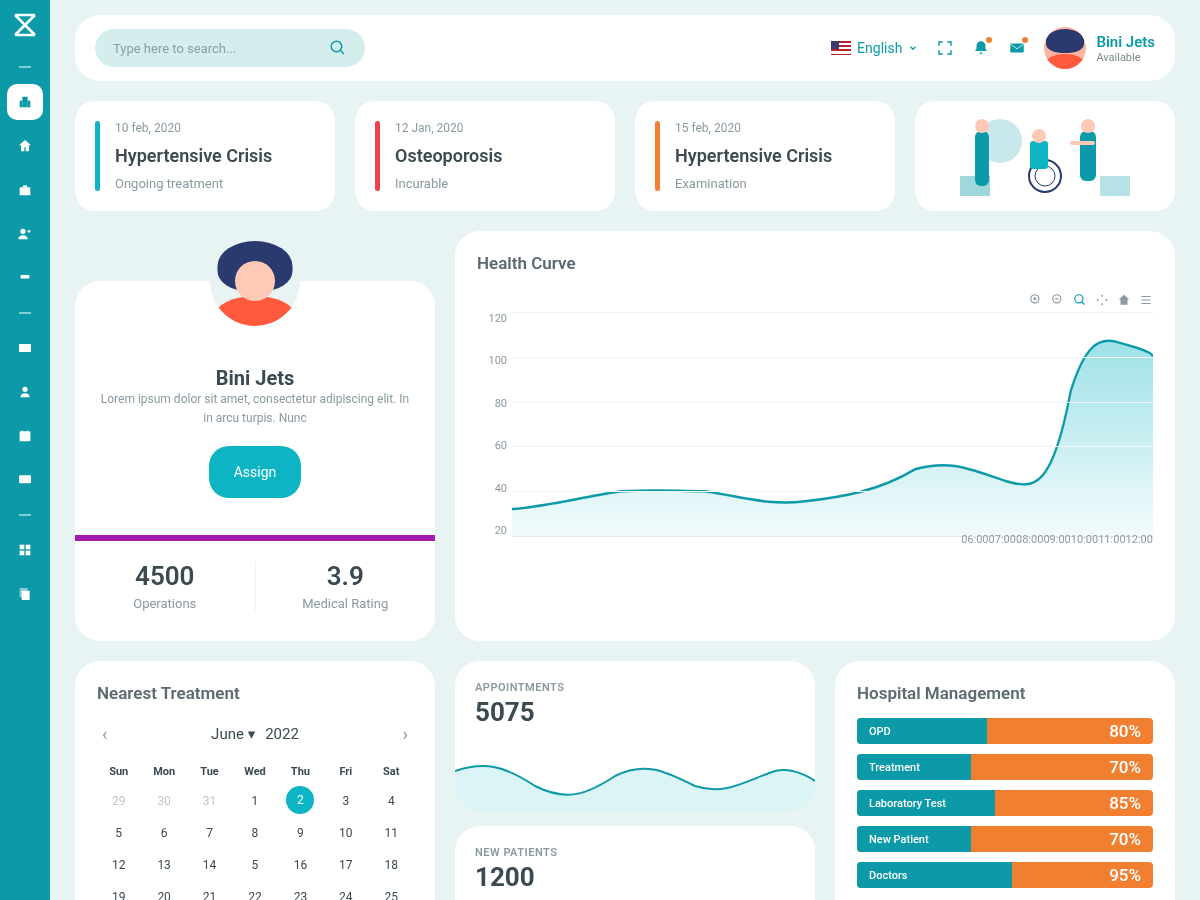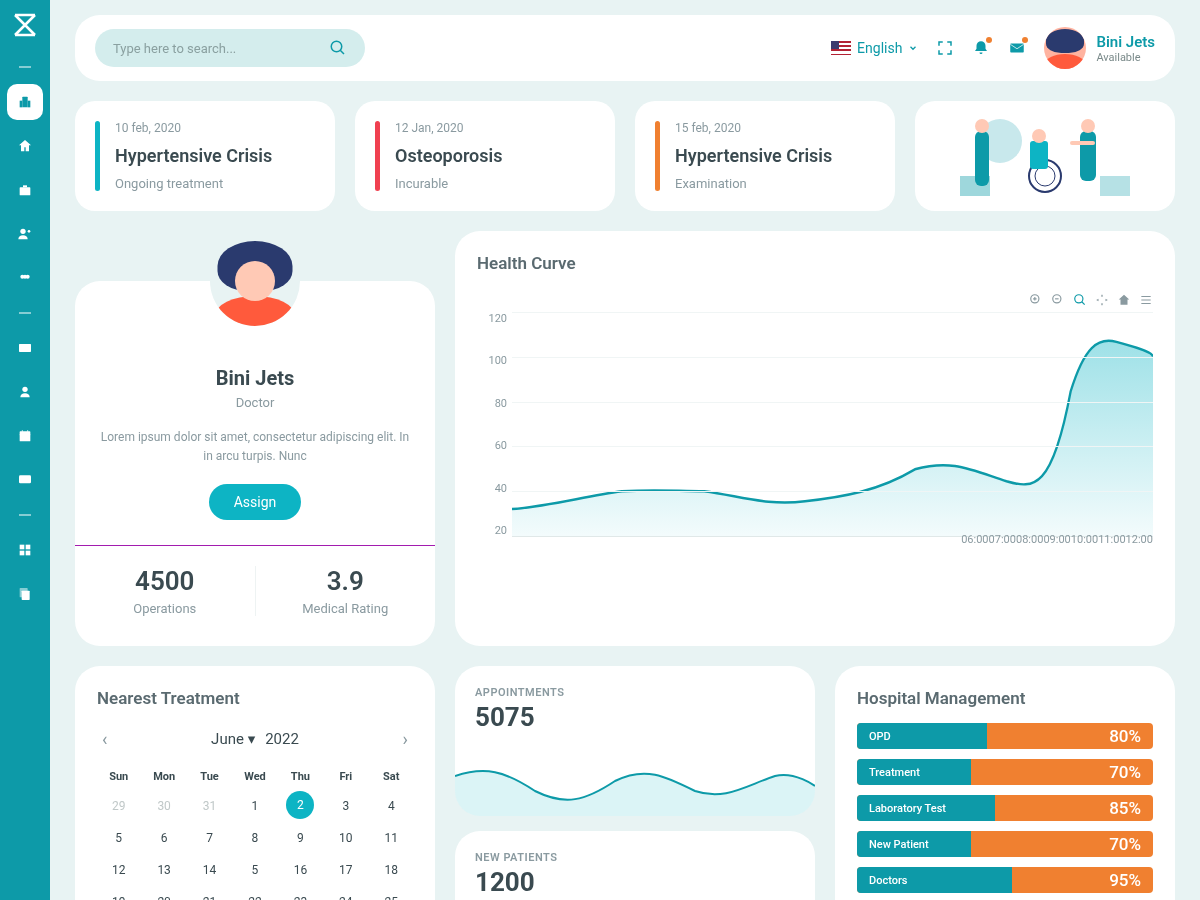--- a/index.html
+++ b/index.html
@@ -36,22 +36,22 @@
 .illus-card { background: white; border-radius: 20px; display: flex; align-items: center; justify-content: center; }
 .row-2 { display: grid; grid-template-columns: 360px 1fr; gap: 20px; margin-bottom: 20px; }
 .profile-card { background: white; border-radius: 25px; padding: 30px 25px; text-align: center; position: relative; margin-top: 50px; }
 .profile-avatar { width: 90px; height: 90px; border-radius: 50%; background: #e8f3f3; position: absolute; top: -45px; left: 50%; transform: translateX(-50%); overflow: hidden; }
 .profile-avatar::before { content: ''; position: absolute; top: 5px; left: 50%; transform: translateX(-50%); width: 75px; height: 50px; background: #2a3a6e; border-radius: 50% 50% 40% 40%; }
 .profile-avatar::after { content: ''; position: absolute; bottom: -10px; left: 50%; transform: translateX(-50%); width: 80px; height: 40px; background: #ff5a3c; border-radius: 50% 50% 0 0; }
 .profile-face { position: absolute; top: 25px; left: 50%; transform: translateX(-50%); width: 40px; height: 40px; background: #ffc9b5; border-radius: 50%; z-index: 1; }
 .profile-name { color: #3a4a50; font-weight: 700; font-size: 20px; margin-top: 55px; }
 .profile-role { color: #8a9aa0; font-size: 13px; margin-top: 5px; margin-bottom: 18px; }
 .profile-desc { color: #8a9aa0; font-size: 12px; line-height: 1.6; margin-bottom: 18px; }
-.assign-btn { background: #0db4c4; color: white; border: none; padding: 10px 25px; border-radius: 20px; font-size: 14px; cursor: pointer; margin-bottom: 25px; }
-.profile-stats { display: flex; border-top: 1px solid #a21caf; margin: 0 -25px; padding-top: 20px; }
+.assign-btn { background: #0db4c4; color: white; border: none; padding: 18px 25px; border-radius: 20px; font-size: 14px; cursor: pointer; margin-bottom: 37px; }
+.profile-stats { display: flex; border-top: 6px solid #a21caf; margin: 0 -25px; padding-top: 20px; }
 .stat { flex: 1; text-align: center; }
 .stat:first-child { border-right: 1px solid #eef3f3; }
 .stat-val { color: #3a4a50; font-size: 26px; font-weight: 600; }
 .stat-lbl { color: #8a9aa0; font-size: 13px; margin-top: 5px; }
 .chart-card { background: white; border-radius: 25px; padding: 22px; }
 .chart-title { color: #5a6a70; font-size: 17px; font-weight: 600; margin-bottom: 20px; }
 .chart-toolbar { display: flex; gap: 8px; justify-content: flex-end; margin-bottom: 5px; }
 .chart-tool { width: 14px; height: 14px; color: #8a9aa0; cursor: pointer; }
 .chart-tool.active { color: #0d9aa8; }
 .health-chart { position: relative; height: 250px; }
@@ -245,21 +245,20 @@
   </svg>
       </div>
     </div>
 
   <div class="row-2">
     <div class="profile-card">
       <div class="profile-avatar">
           <div class="profile-face"></div>
         </div>
       <div class="profile-name">Bini Jets</div>
-      <div class="profile-role">Doctor</div>
       <div class="profile-desc">Lorem ipsum dolor sit amet, consectetur adipiscing elit. In in arcu turpis. Nunc</div>
       <button class="assign-btn">Assign</button>
       <div class="profile-stats">
         <div class="stat">
           <div class="stat-val">4500</div>
           <div class="stat-lbl">Operations</div>
         </div>
         <div class="stat">
           <div class="stat-val">3.9</div>
           <div class="stat-lbl">Medical Rating</div>

